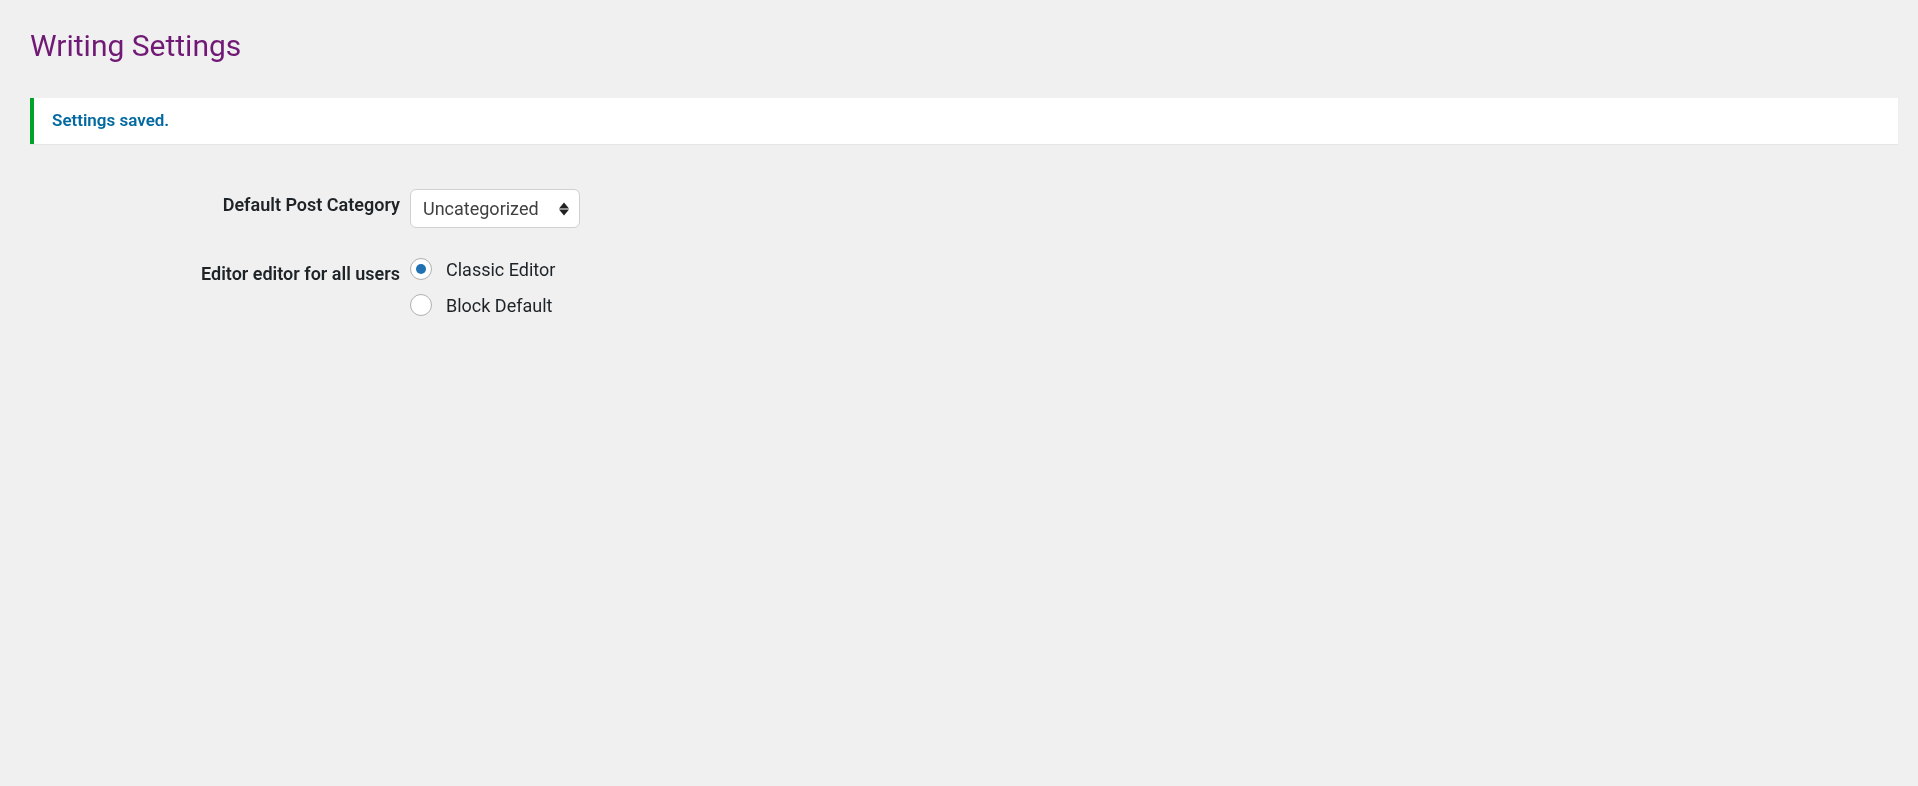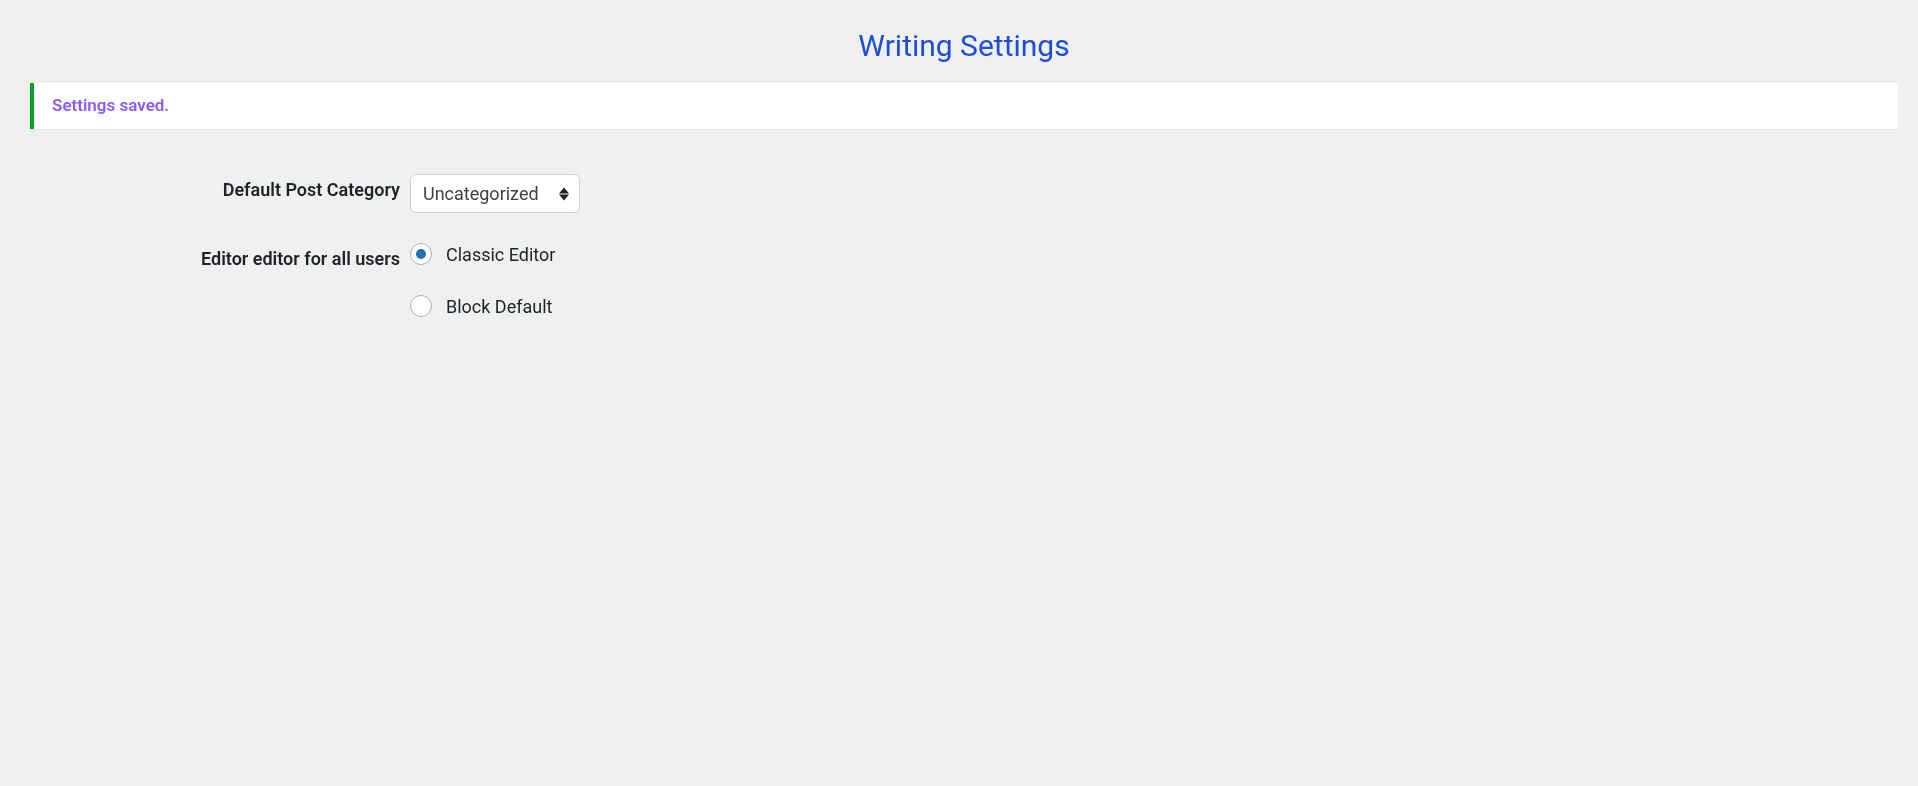--- a/index.html
+++ b/index.html
@@ -14,34 +14,33 @@
       font-size: 14px;
       padding: 0;
     }
     .wrap {
       padding: 10px 20px 20px 0;
       margin-left: 20px;
     }
     h1.page-title {
       font-size: 30px;
       font-weight: 400;
-      color: #1d4ed8;
-      margin: 18px 0 20px 10px;
+      color: #701a75;
+      margin: 18px 0 35px 10px;
       padding: 0;
-      text-align: center;
     }
     .notice {
       background: #fff;
       border-left: 4px solid #00a32a;
       box-shadow: 0 1px 1px rgba(0,0,0,0.04);
       margin: 5px 0 20px 10px;
       padding: 12px 18px 14px;
       font-size: 17px;
       font-weight: 600;
-      color: #8b5cf6;
+      color: #0369a1;
     }
     .form-table {
       margin-top: 30px;
       margin-left: 10px;
       border-collapse: collapse;
       width: 100%;
     }
     .form-table th {
       text-align: right;
       font-weight: 600;
@@ -88,21 +87,21 @@
     .select-caret .tri-down {
       width: 0;
       height: 0;
       border-left: 5px solid transparent;
       border-right: 5px solid transparent;
       border-top: 6px solid #222;
     }
     .radio-group {
       display: flex;
       flex-direction: column;
-      gap: 30px;
+      gap: 14px;
     }
     .radio-row {
       display: flex;
       align-items: center;
       gap: 14px;
       cursor: pointer;
     }
     .radio-indicator {
       width: 22px;
       height: 22px;

